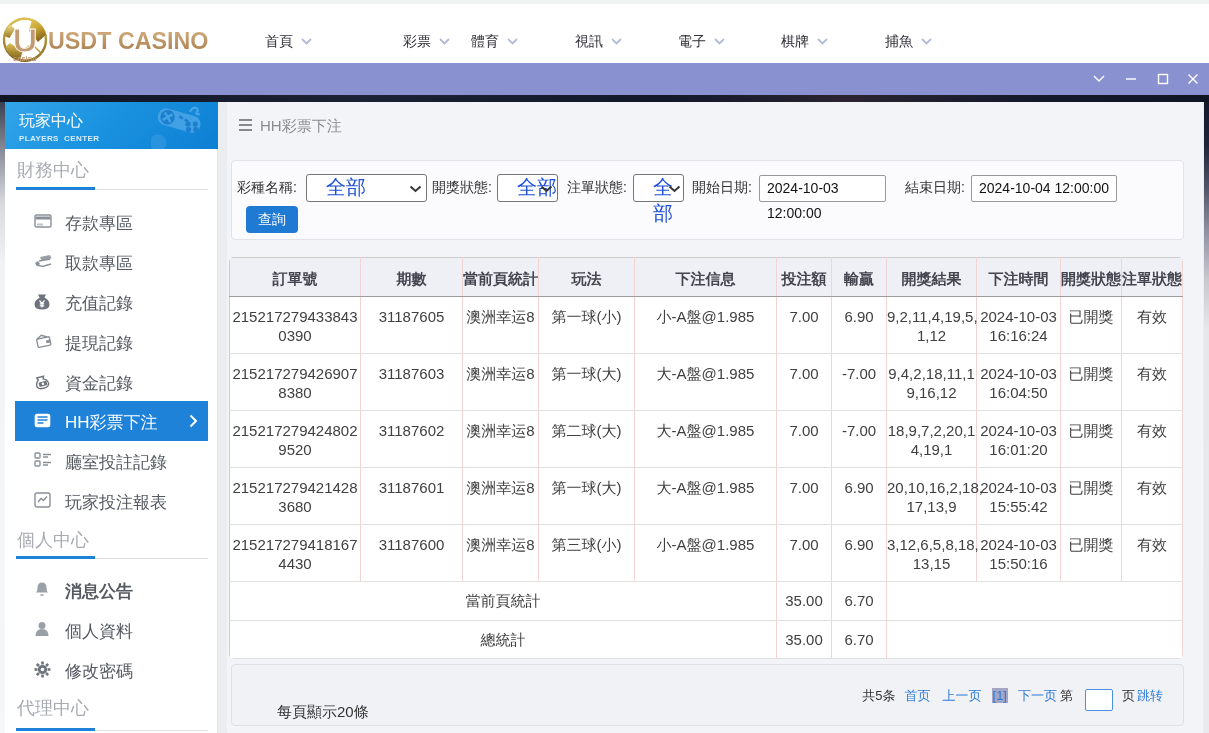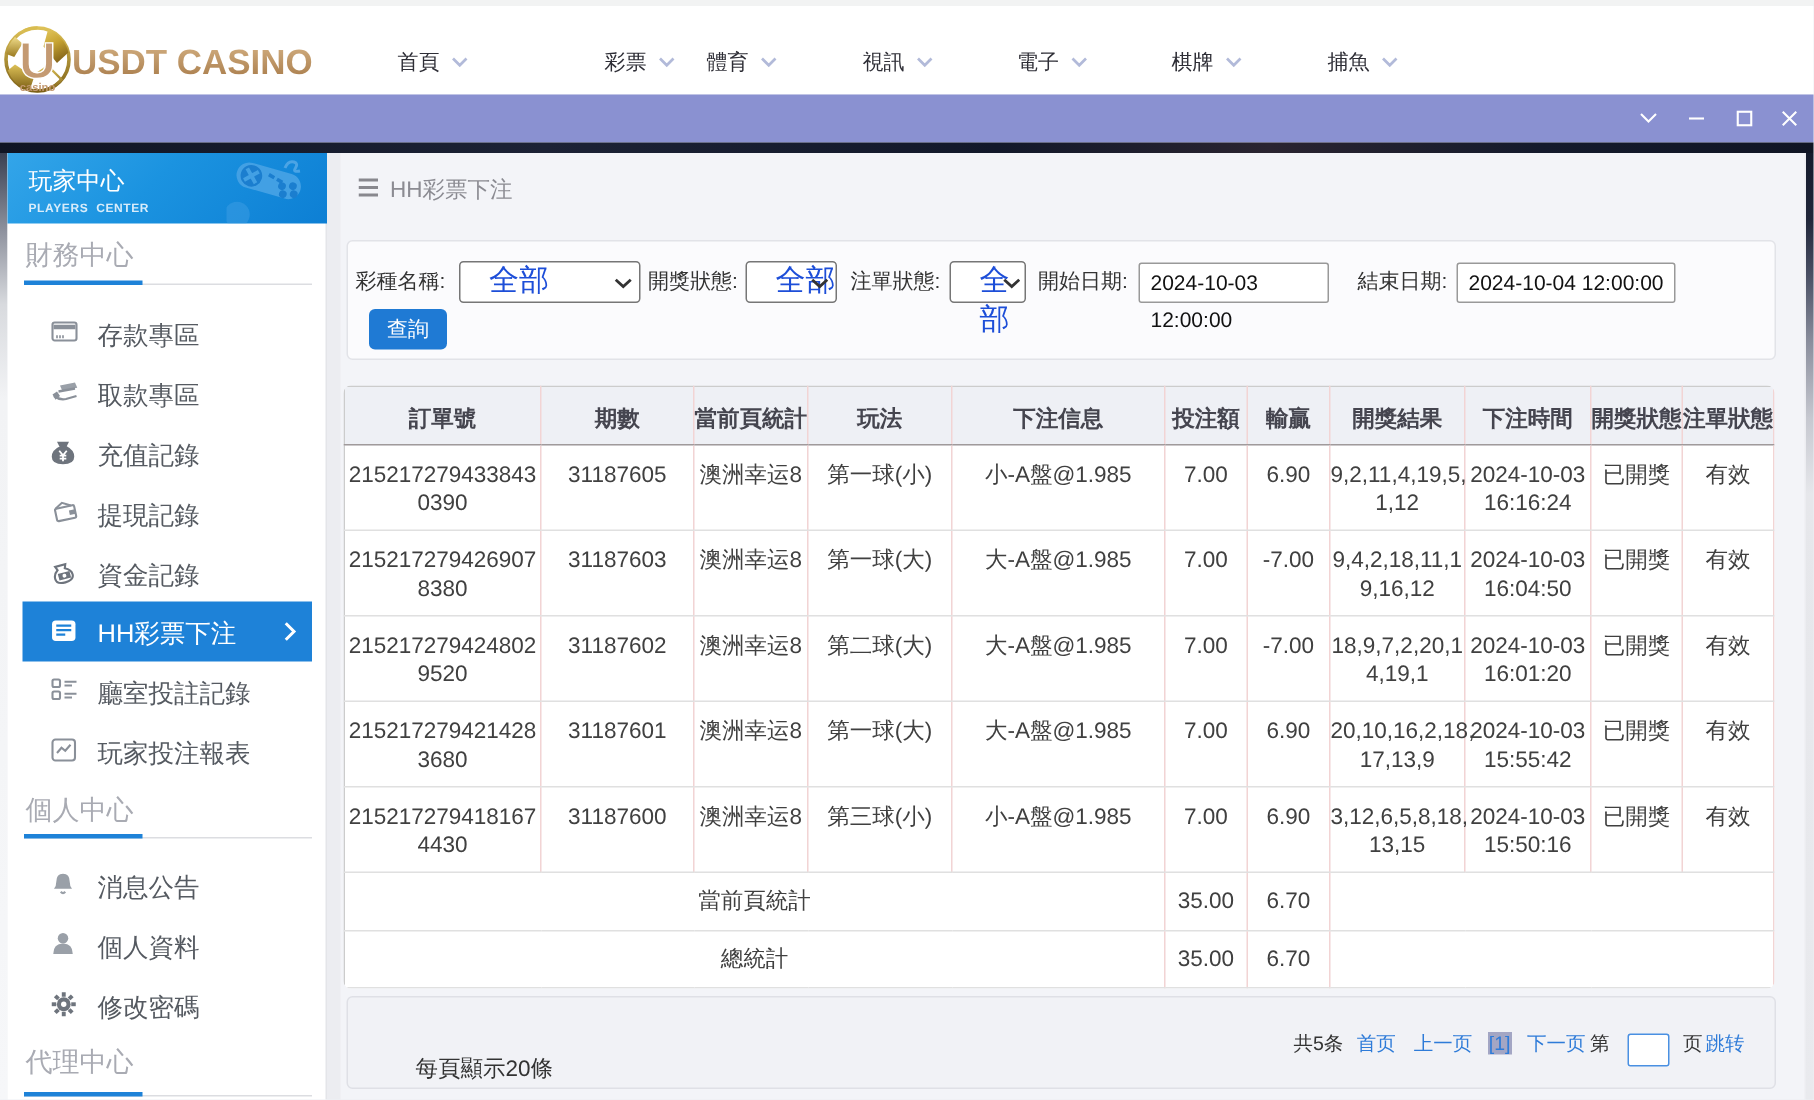--- a/index.html
+++ b/index.html
@@ -223,21 +223,21 @@
     </div>
   <div class="sbitem" style="top:379px;">
       <svg width="17" height="16" viewBox="0 0 17 16">
         <rect x="1" y="1" width="15" height="14" rx="2" fill="none" stroke="#8a9099" stroke-width="1.4"></rect>
         <path d="M4 10 l3 -3.5 2.5 2 3.5 -4" stroke="#8a9099" stroke-width="1.4" fill="none"></path>
       </svg>
       <span class="txt">玩家投注報表</span>
     </div>
   <div class="sbsection" style="top:426px;">個人中心</div>
   <div class="sbline" style="top:456px;"></div>
-  <div class="sbitem" style="top:468px;">
+  <div class="sbitem" style="top:468px;font-weight:bold;">
       <svg width="16" height="17" viewBox="0 0 16 17">
         <path d="M8 1.5 q4.5 0 4.5 5.5 q0 3 1.5 4.5 h-12 q1.5 -1.5 1.5 -4.5 q0 -5.5 4.5 -5.5 z" fill="#9aa0a8"></path>
         <path d="M6.5 13.5 q1.5 1.8 3 0" stroke="#9aa0a8" stroke-width="1.4" fill="none"></path>
       </svg>
       <span class="txt">消息公告</span>
     </div>
   <div class="sbitem" style="top:508px;">
       <svg width="16" height="16" viewBox="0 0 16 16">
         <circle cx="8" cy="4.5" r="3.5" fill="#9aa0a8"></circle>
         <path d="M1.5 15 q0 -7 6.5 -7 q6.5 0 6.5 7 z" fill="#9aa0a8"></path>

